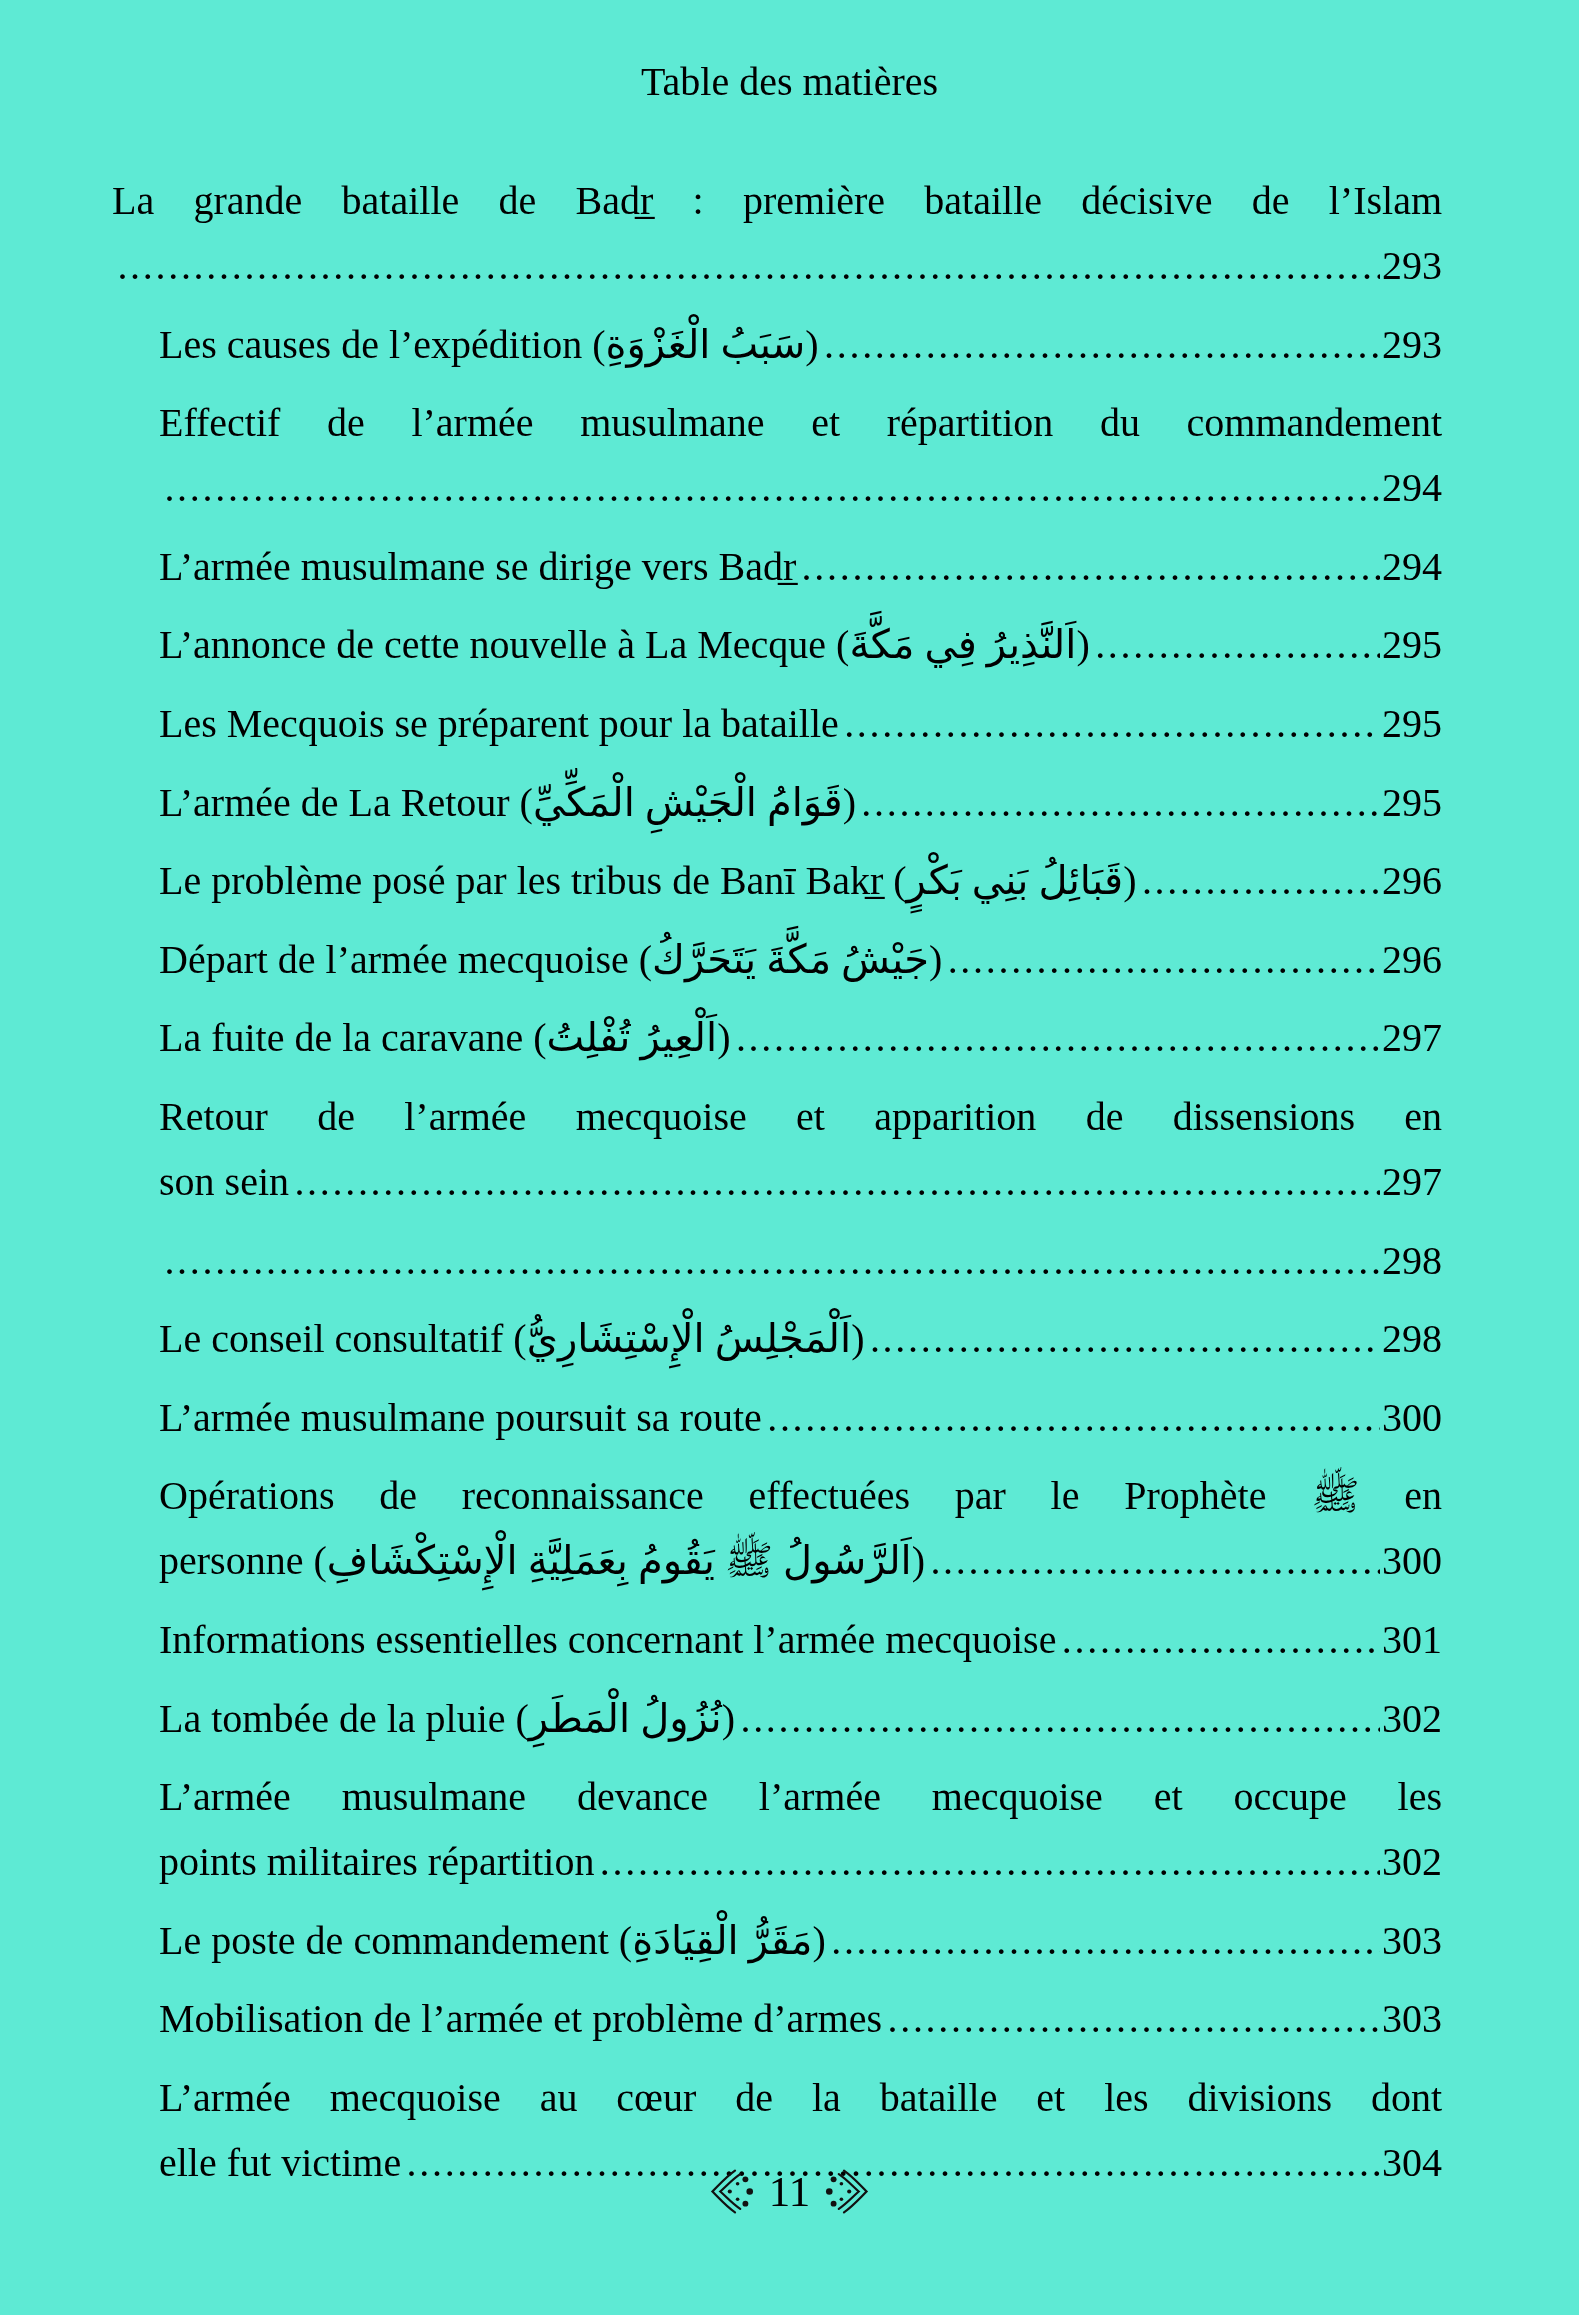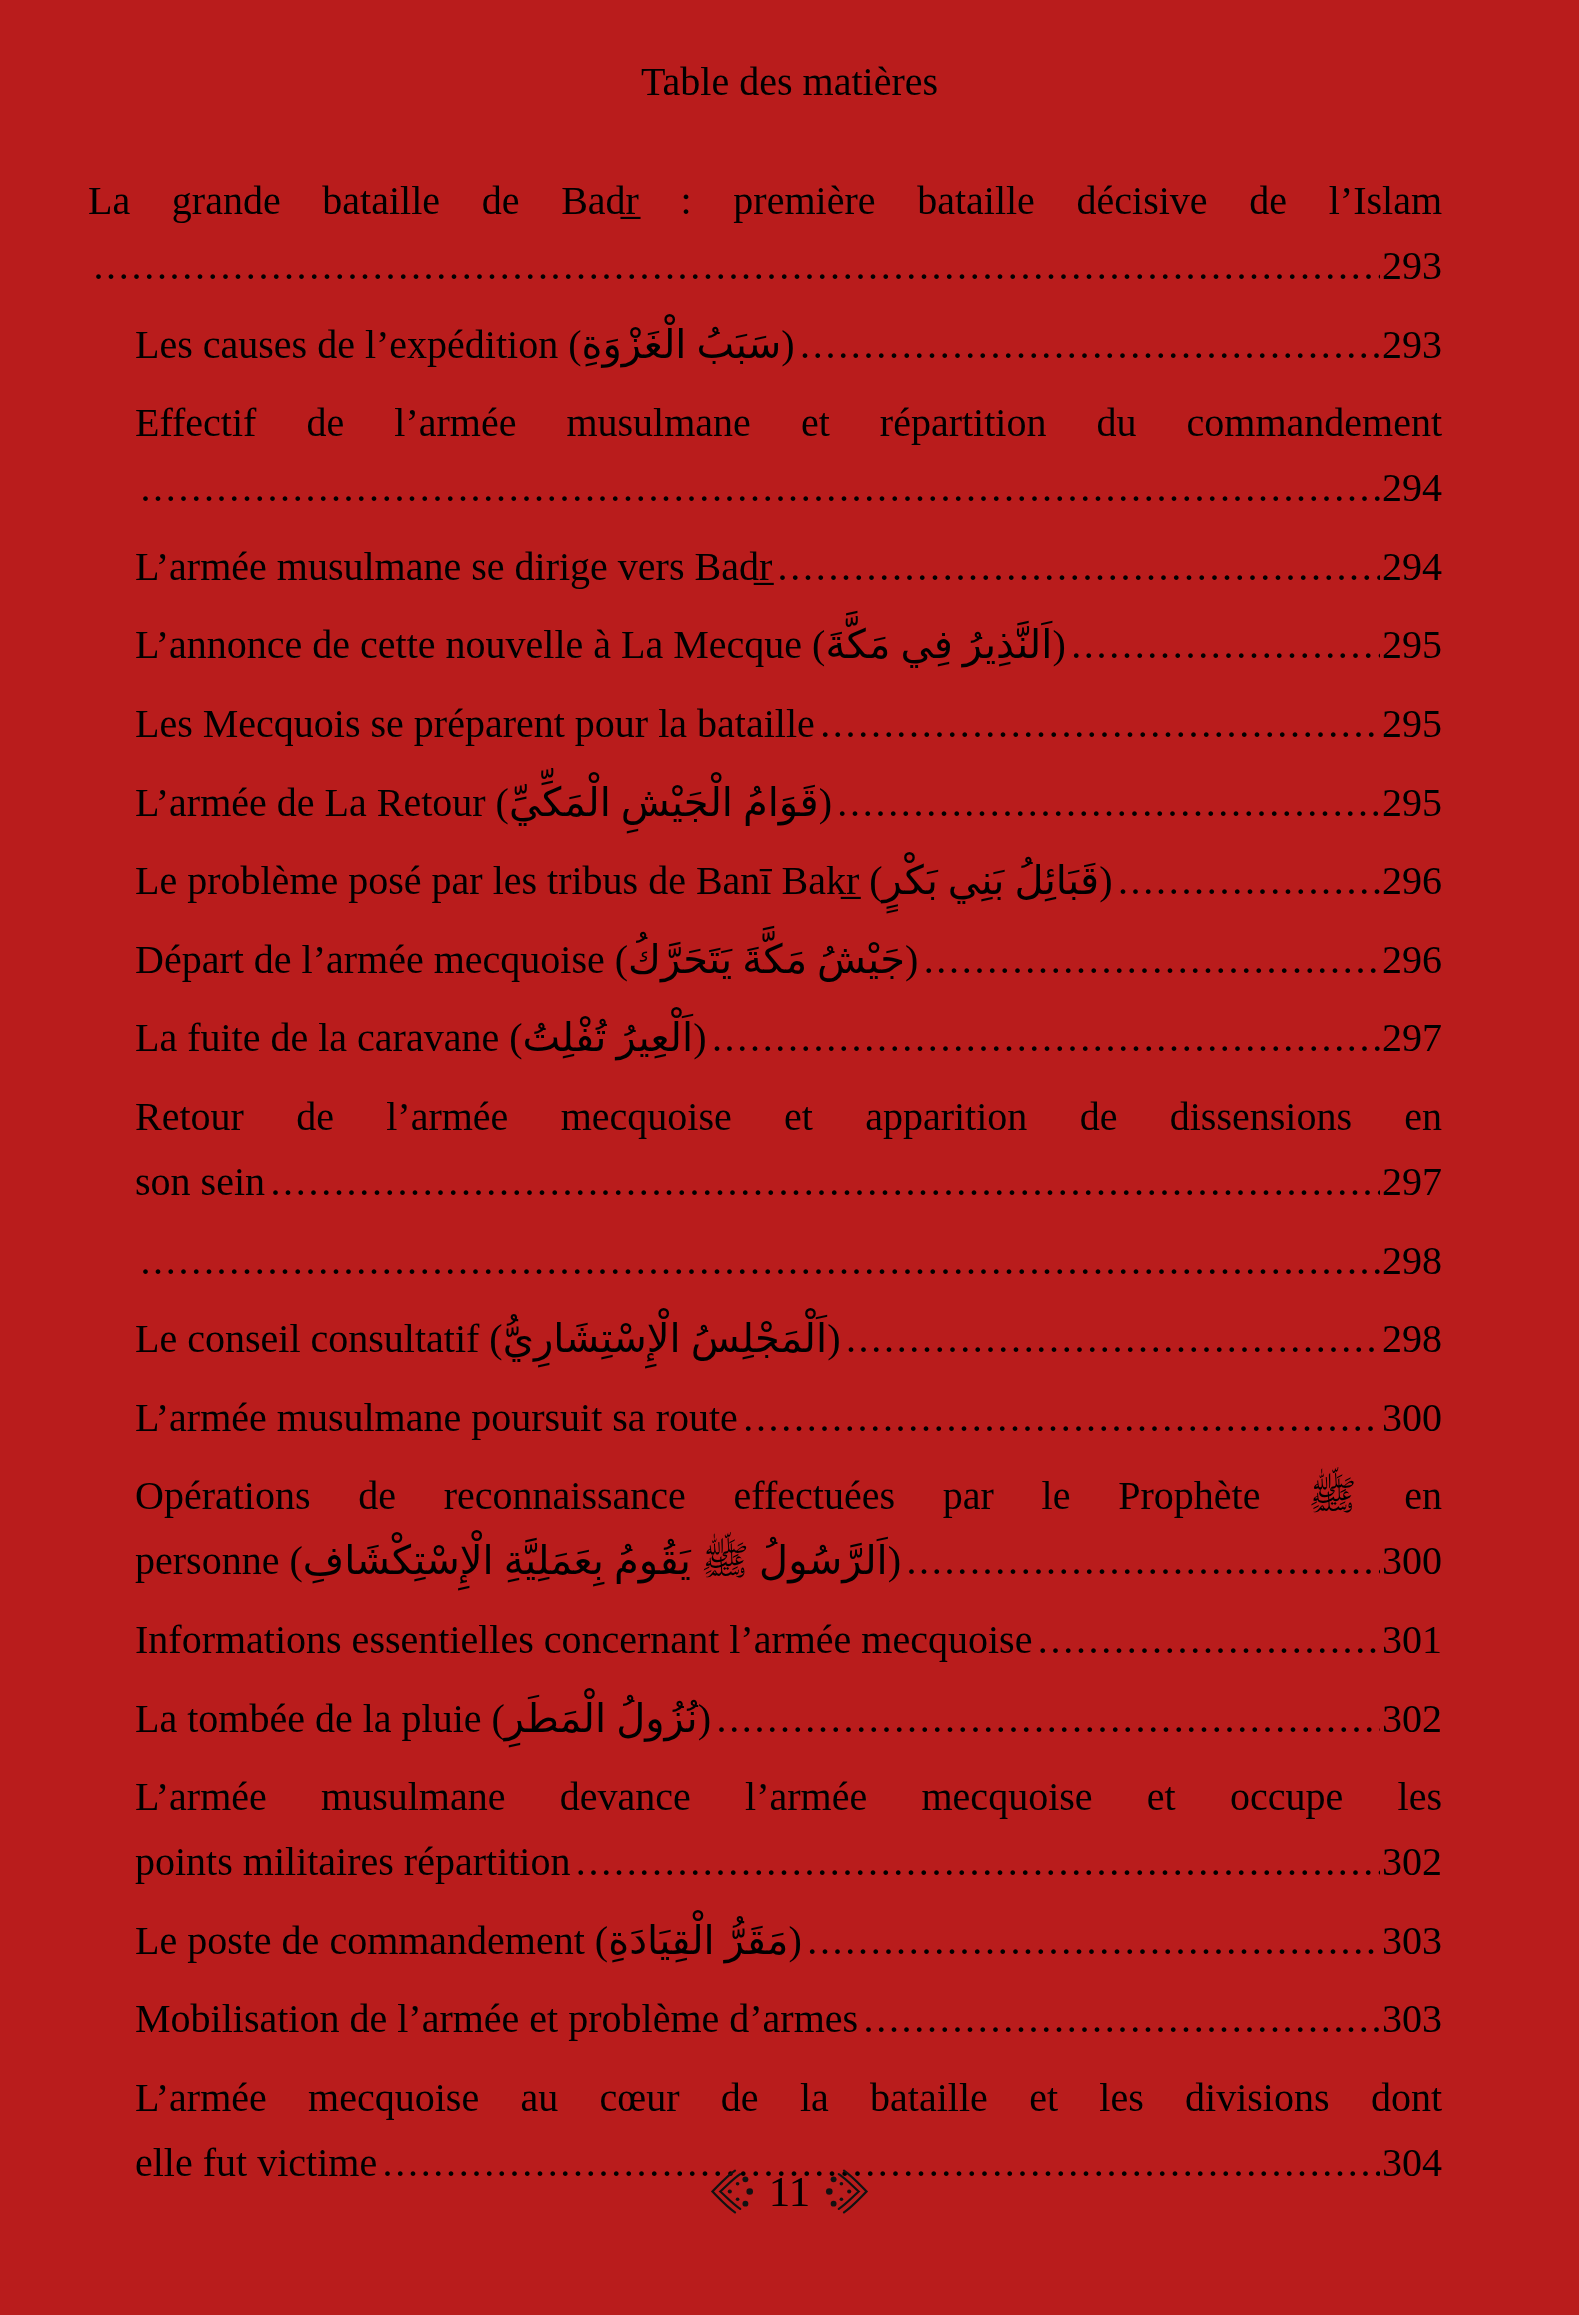--- a/index.html
+++ b/index.html
@@ -1,32 +1,32 @@
 <!DOCTYPE html>
 <html lang="fr" style="font-size:14.5px"><head>
 <meta charset="utf-8">
 <style>
   html,body { margin:0; padding:0; background:#ffffff; }
   .page {
     position:relative;
     width:1579px; height:2316px;
-    background:#b91c1c;
+    background:#5eead4;
     color:#000000;
     font-family:"Liberation Serif","DejaVu Sans",serif;
     font-size:40px;
     overflow:hidden;
   }
   .header {
     padding-top:58px;
     text-align:center;
     font-size:40px;
     line-height:47px;
   }
   .toc {
-    padding:63px 137px 0 88px;
+    padding:63px 137px 0 112px;
   }
   .entry { margin-bottom:13.6px; }
   .entry.lvl2 { padding-left:47px; }
   .wrapline {
     line-height:65px;
     text-align:justify;
     text-align-last:justify;
   }
   .leadline {
     display:flex;

